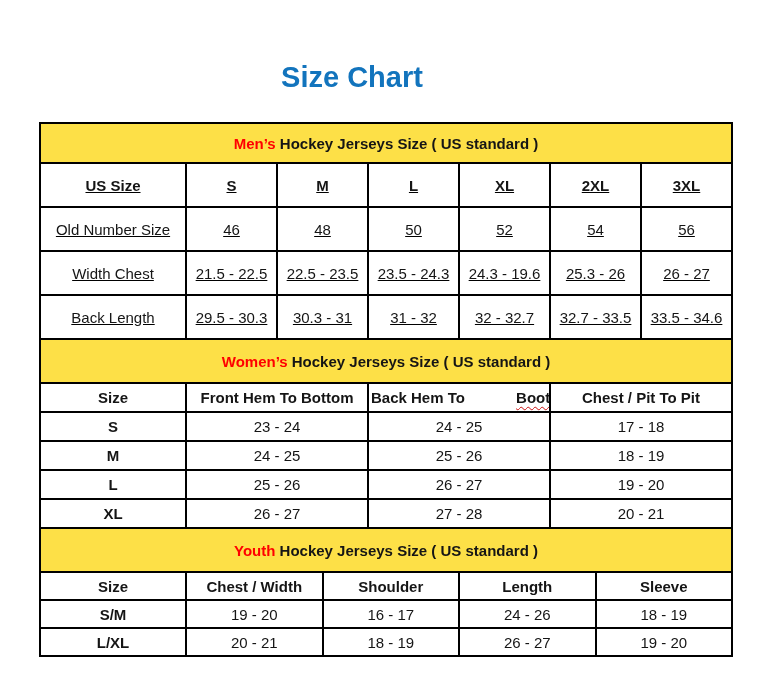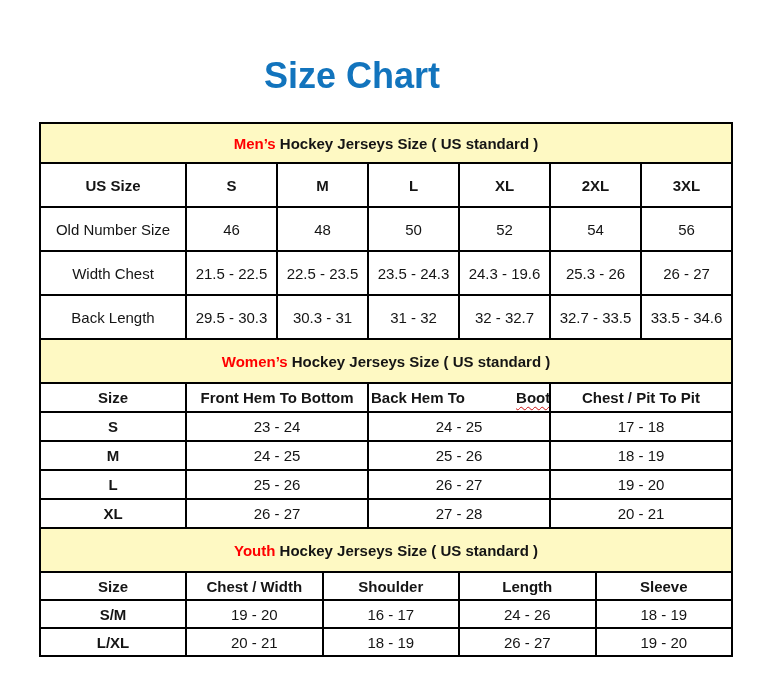--- a/index.html
+++ b/index.html
@@ -10,26 +10,26 @@
   }
   .page {
     position: relative;
     width: 776px;
     height: 692px;
     background: #ffffff;
     overflow: hidden;
   }
   .title {
     position: absolute;
-    top: 56px;
+    top: 62px;
     left: 0;
     width: 704px;
     margin: 0;
     text-align: center;
-    font-size: 36px;
+    font-size: 29px;
     font-weight: bold;
     line-height: 1.1;
     color: #1274BD;
     letter-spacing: 0px;
   }
   .tables {
     position: absolute;
     left: 39px;
     top: 122px;
     width: 694px;
@@ -46,30 +46,30 @@
     border: 2px solid #000000;
     text-align: center;
     vertical-align: middle;
     font-size: 15px;
     color: #151515;
     padding: 0 2px;
     overflow: hidden;
     white-space: nowrap;
   }
   td.band {
-    background: #fef9c3;
+    background: #fde047;
     font-weight: bold;
     font-size: 17px;
     color: #000000;
   }
   td.band .hl { color: #FF0000; }
   td.b { font-weight: bold; color: #000000; }
   tr.band-men   { height: 40px; }
   tr.band-sub   { height: 44px; }
-  tr.men-row    { height: 44px; }
+  tr.men-row    { height: 44px; text-decoration: underline; }
   tr.women-row  { height: 29px; }
   tr.youth-head { height: 28px; }
   tr.youth-row  { height: 28px; }
   .c-label { width: 146px; }
   .wavy {
     text-decoration: underline;
     text-decoration-style: wavy;
     text-decoration-color: #CC1111;
     text-decoration-thickness: 1px;
     text-underline-offset: 3px;

